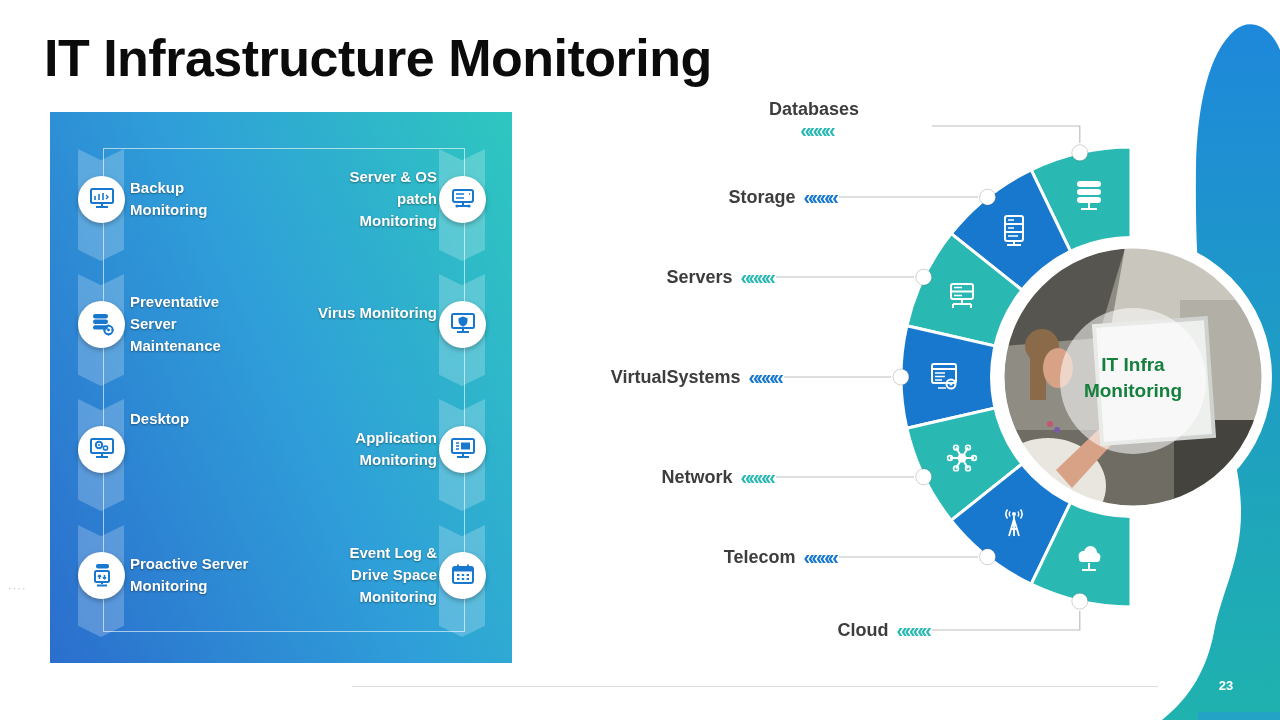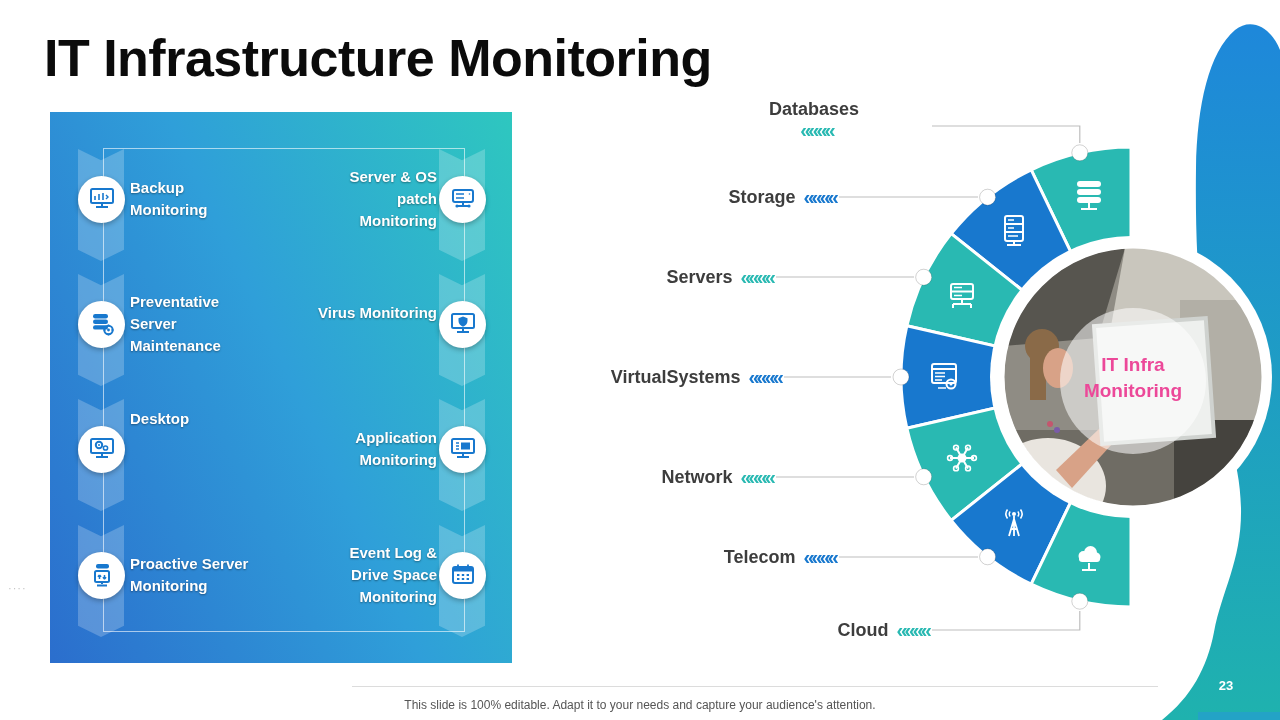--- a/index.html
+++ b/index.html
@@ -24,21 +24,21 @@
   
   .ring-label{position:absolute;display:flex;align-items:center;justify-content:flex-end;
               font-size:18px;font-weight:700;color:#3d3d3d;}
   .chev{font-size:20px;font-weight:700;letter-spacing:-3px;margin-left:8px;line-height:1;
         padding-right:3px;}
   .chev-teal{color:#29b9b2;}
   .chev-blue{color:#1878ce;}
   .vlines{display:flex;flex-direction:row;align-items:flex-end;line-height:24px;}
   
   .center-label{position:absolute;left:1063px;top:352px;width:140px;text-align:center;
-                font-size:19px;font-weight:700;color:#ec4899;line-height:26px;}
+                font-size:19px;font-weight:700;color:#15803d;line-height:26px;}
   
   .divider{position:absolute;left:352px;top:686px;width:806px;height:1px;background:#dcdcdc;}
   .footer{position:absolute;left:140px;top:698px;width:1000px;text-align:center;
           font-size:12px;color:#555;}
   .pagenum{position:absolute;left:1204px;top:678px;width:44px;text-align:center;
            color:#fff;font-size:13px;font-weight:700;}
   .strip{position:absolute;left:1198px;top:712px;width:82px;height:8px;background:#23a3c6;}
   .dots{position:absolute;left:8px;top:582px;color:#999;font-size:11px;letter-spacing:1px;opacity:.6;}
   .abs{position:absolute;}
   svg{display:block;}
@@ -325,18 +325,17 @@
     <span>Cloud</span>
     <span class="chev chev-teal">««««</span>
   </div>
 
   <div class="center-label">
     <div>IT Infra</div>
     <div>Monitoring</div>
   </div>
 
   <div class="divider"></div>
-  <div class="footer">This slide is 100% editable. Adapt it to your needs and capture your audience's attention.</div>
   <div class="pagenum">23</div>
   <div class="strip"></div>
   <div class="dots">····</div>
 
 </div>
 
 </body></html>

